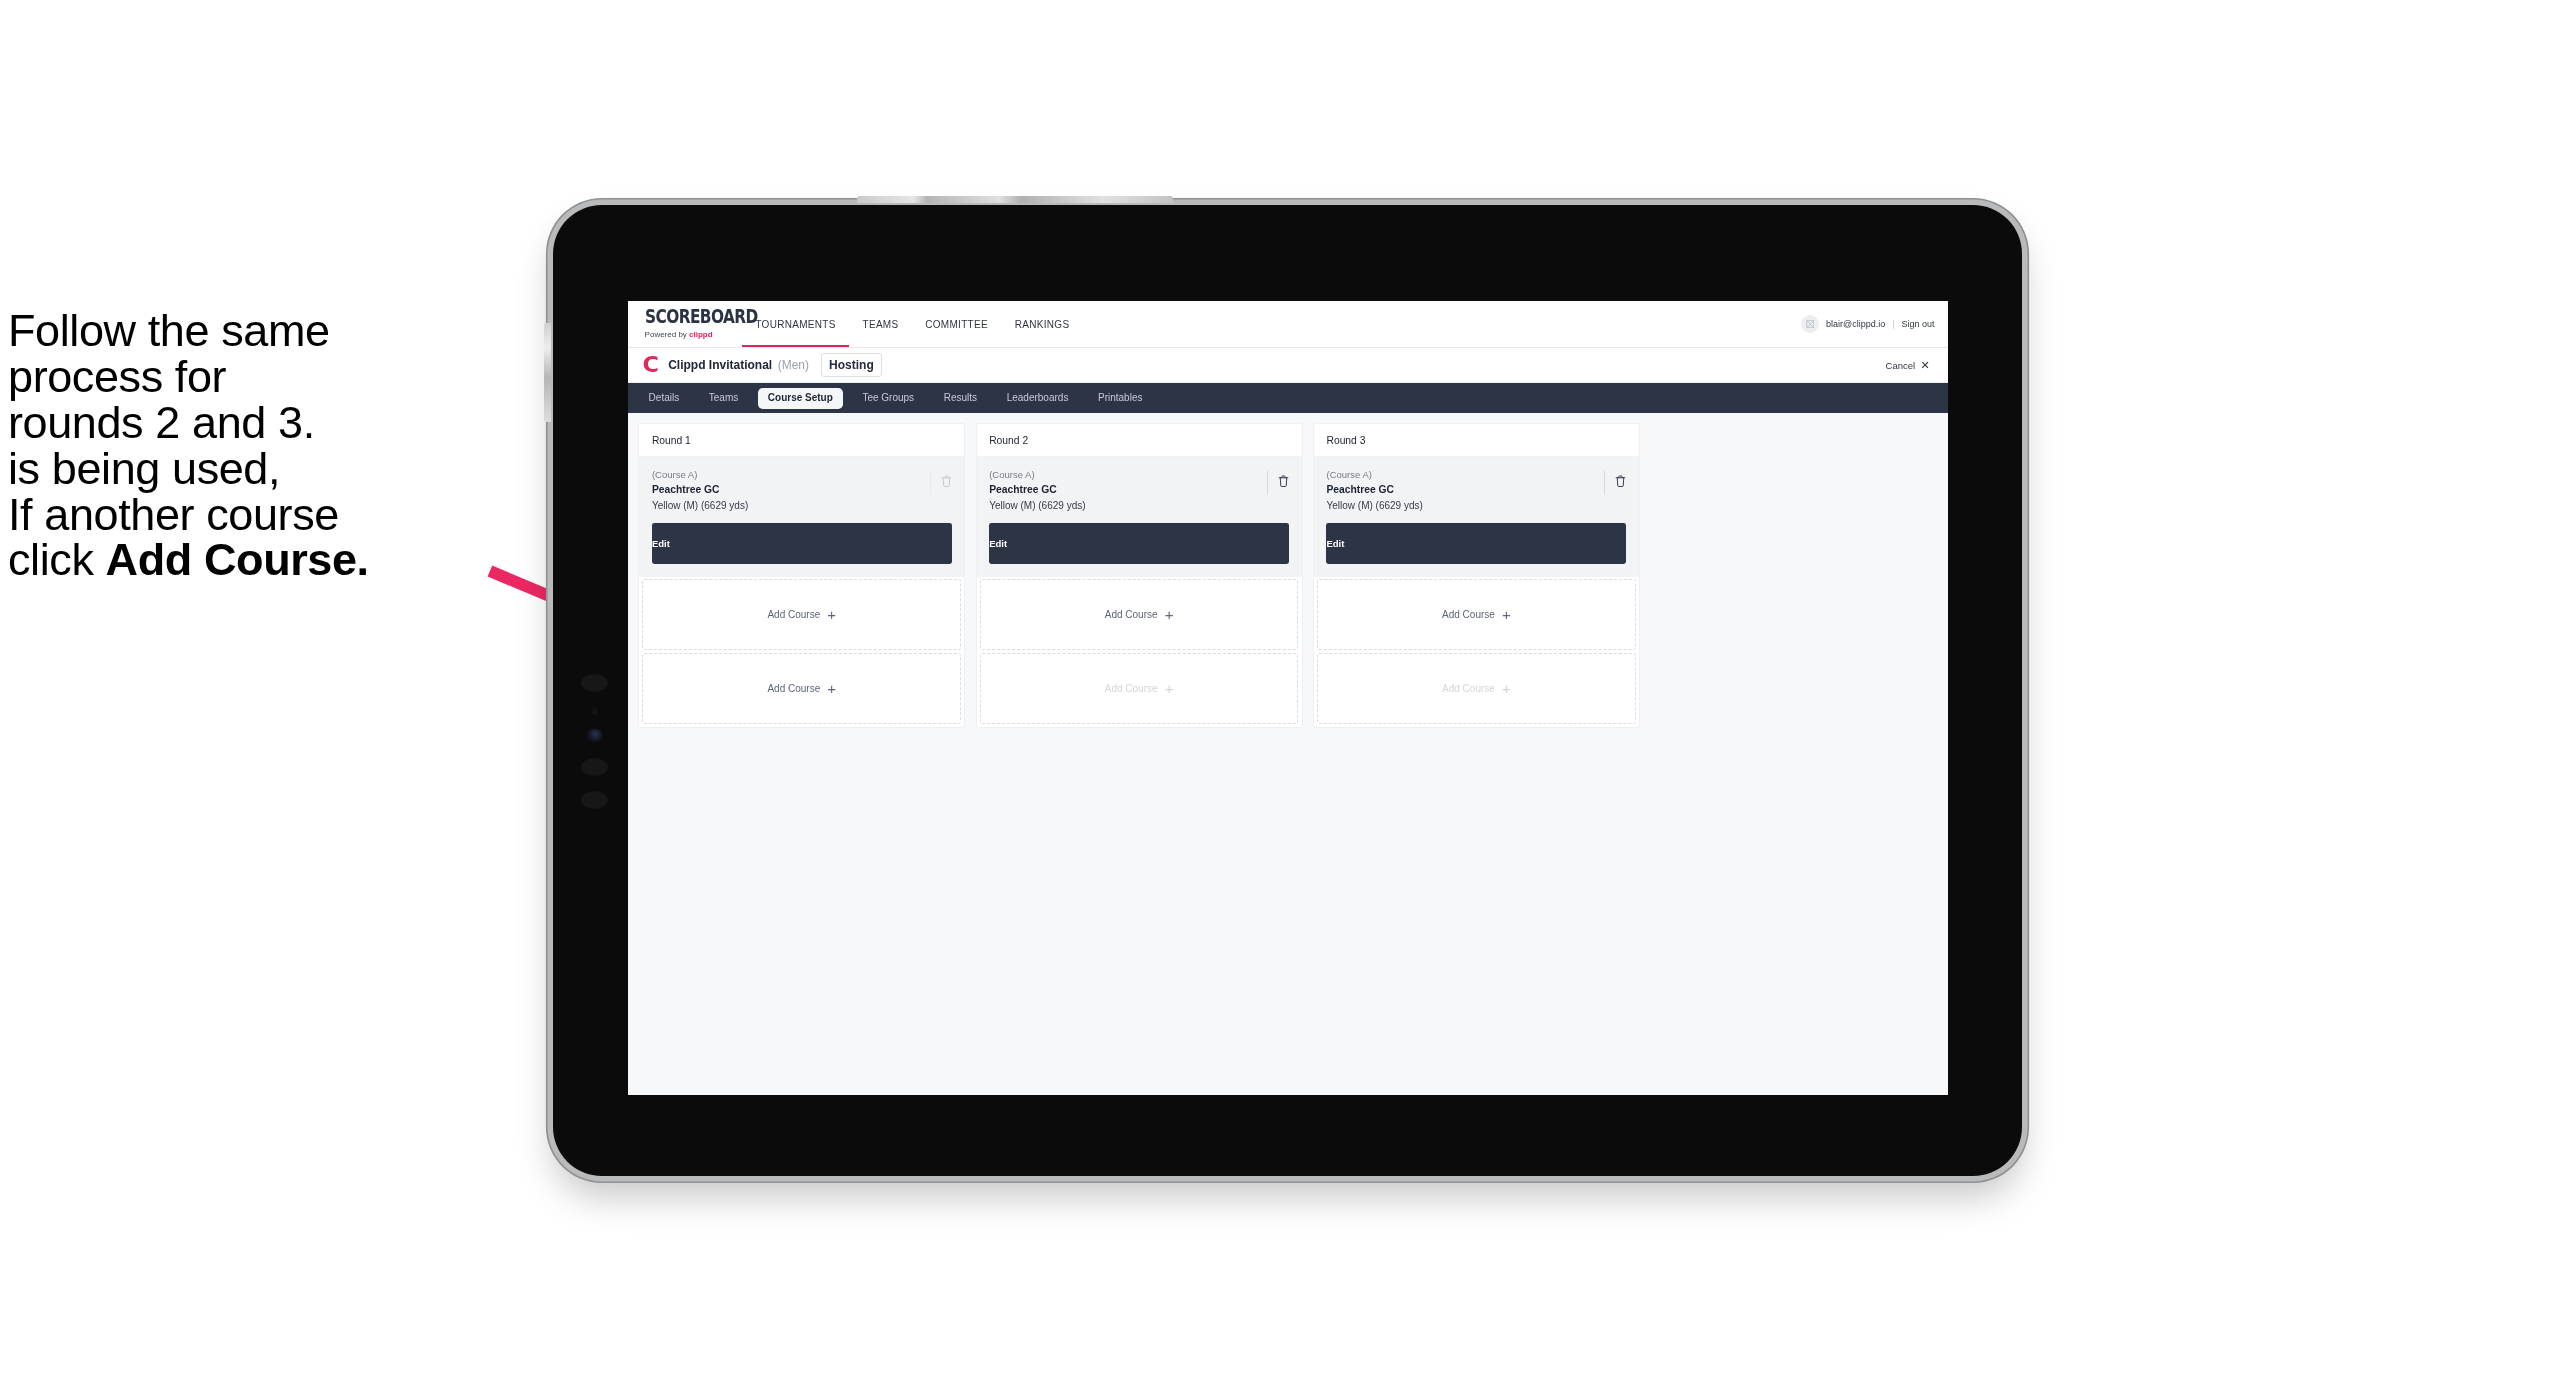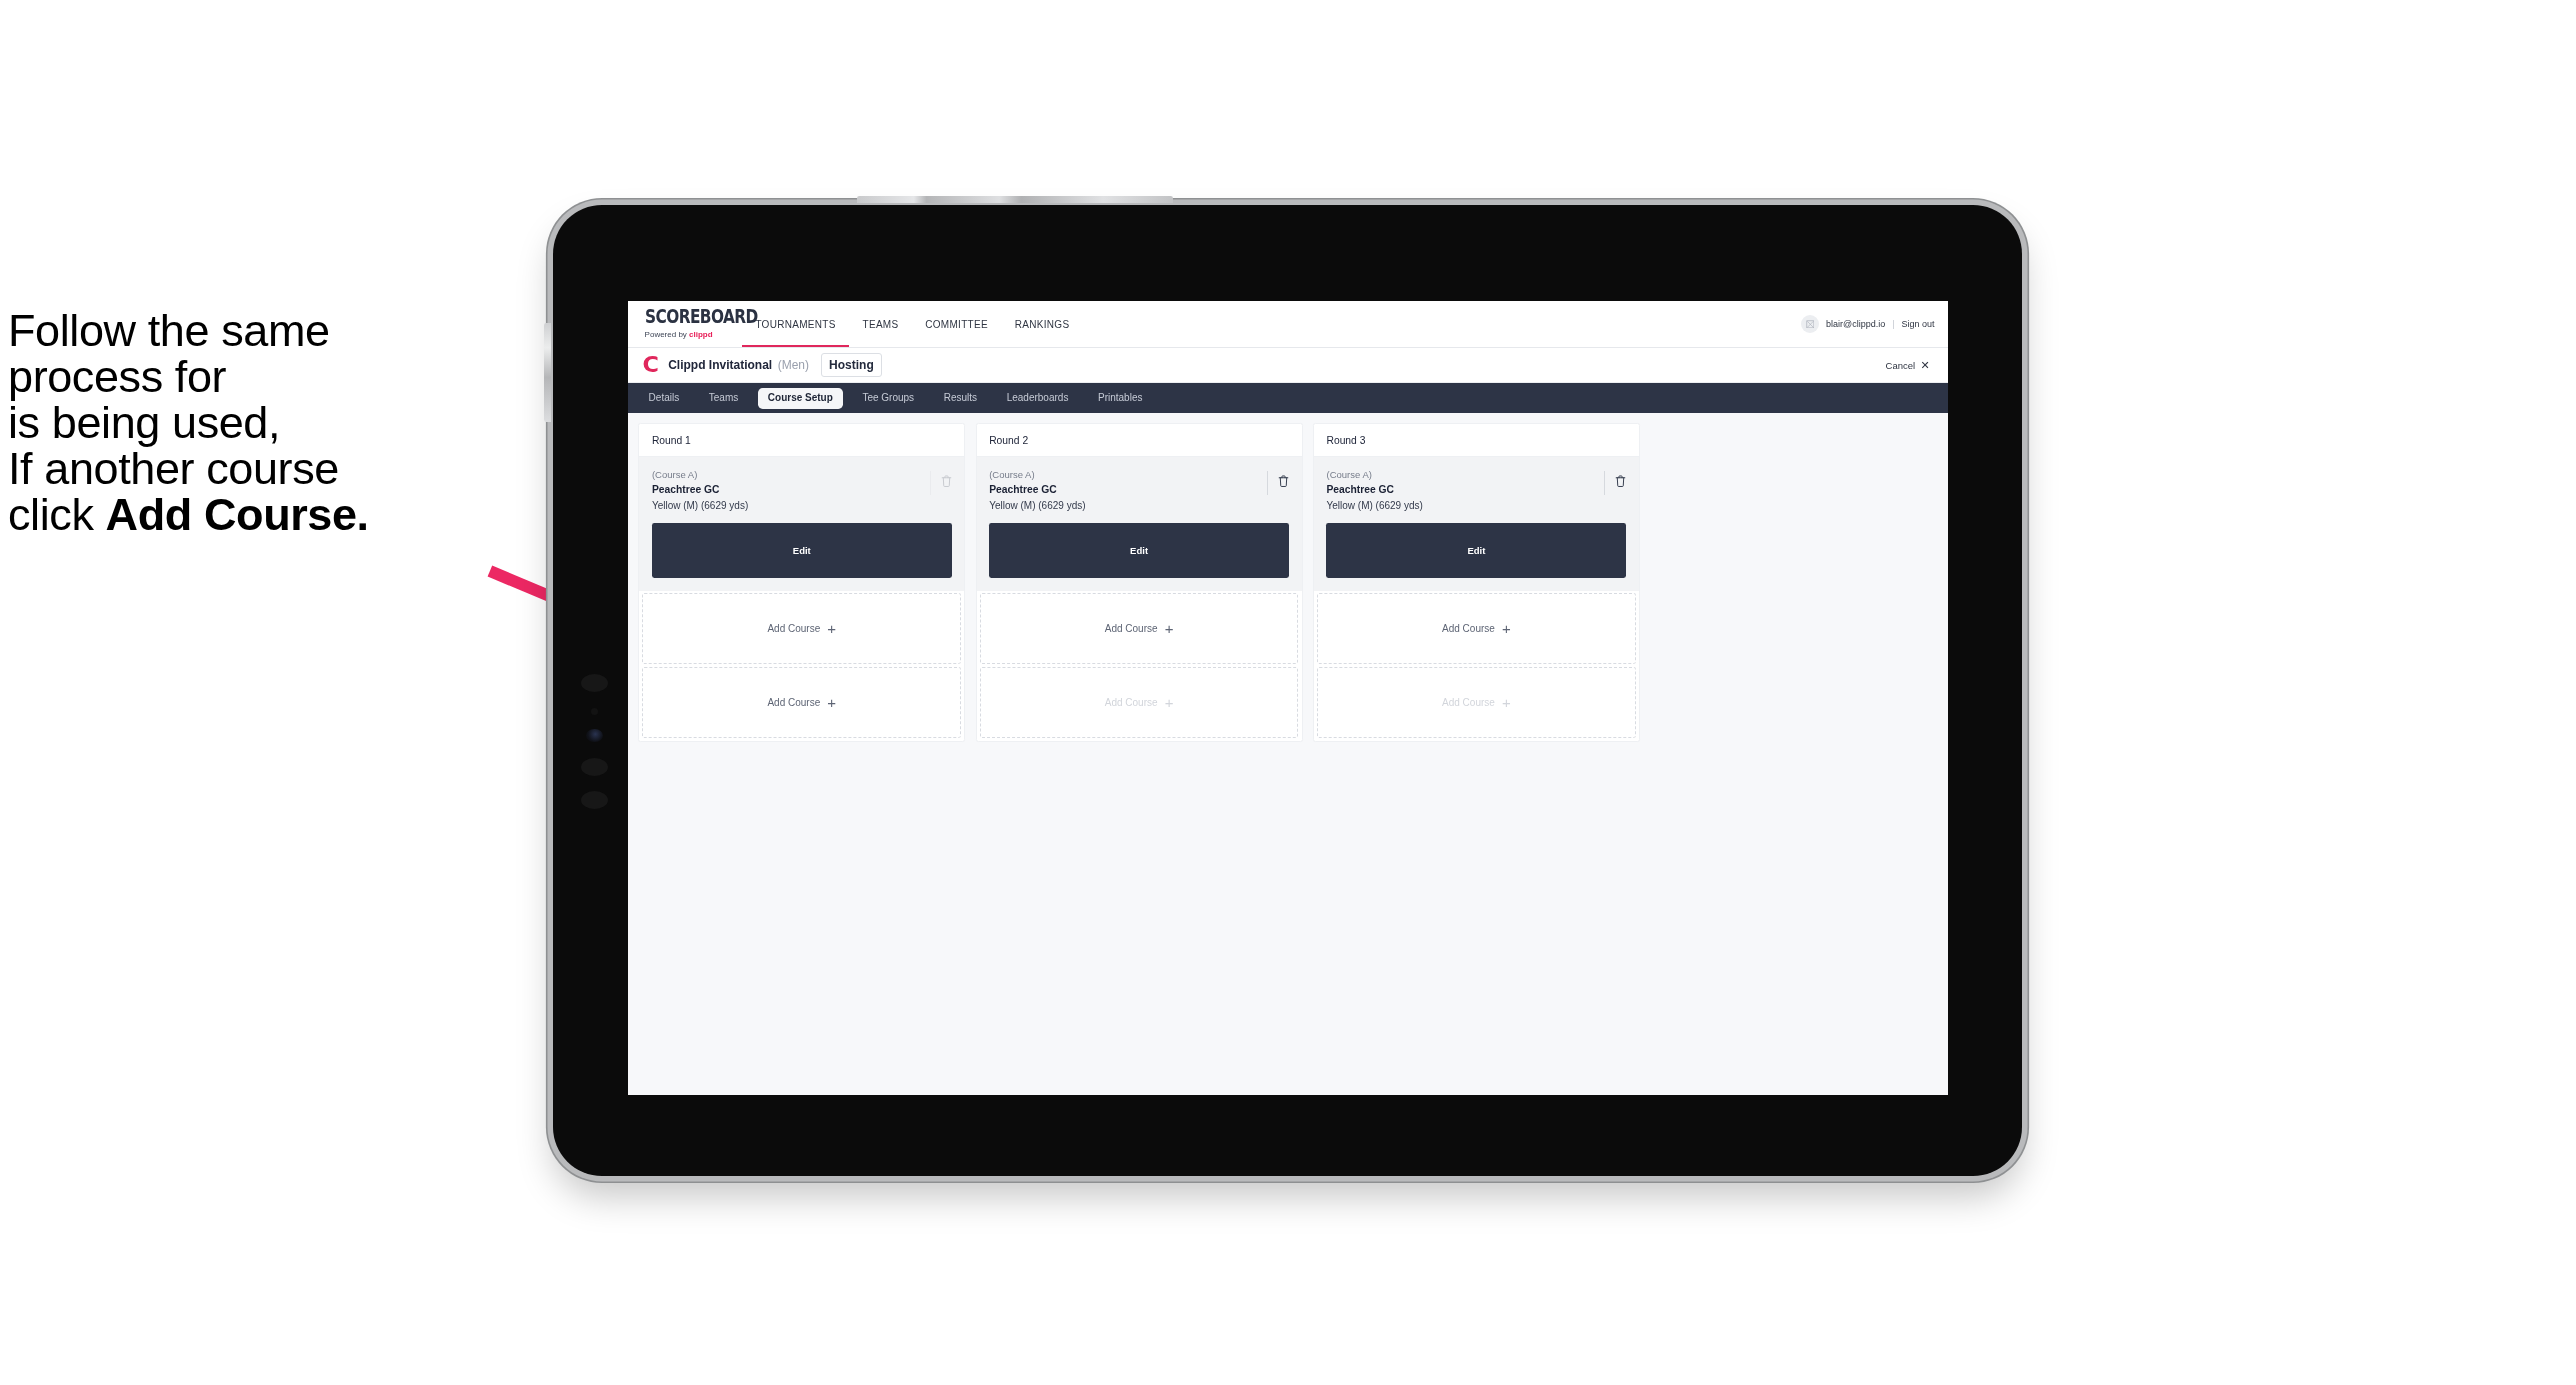--- a/index.html
+++ b/index.html
@@ -263,22 +263,21 @@
   .course-tee  { font-size: 10px; color: #333a4b; line-height: 1.5; }
   .course-tools { display: flex; align-items: center; gap: 10.3px; padding-top: 3.2px; }
   .vdiv { width: 0.8px; height: 24.5px; background: #d6d9de; }
   .trash { cursor: pointer; opacity: 1; }
   .edit-btn {
     margin-top: 10.3px;
     background: #2d3446;
     color: #ffffff;
     font-size: 9.5px;
     font-weight: 700;
-    text-align: center;
-    padding: 22px 0;
+    padding: 15px 0;
     border-radius: 2.4px;
     cursor: pointer;
   }
 
   .add-slot {
     border: 0.8px dashed #d8dbe1;
     border-radius: 2.4px;
     height: 69px;
     margin: 1.6px 3.2px 3.2px 3.2px;
     display: flex;
@@ -302,20 +301,21 @@
   .add-slot.faded .plus { color: #d2d5db; }
   .trash.faded { opacity: 0.22; }
   .vdiv.faded { opacity: 0.3; }
 </style>
 </head>
 <body>
 
 <div id="caption">
   <span class="ln">Follow the same</span>
   <span class="ln">process for</span>
+  <span class="ln">rounds 2 and 3.</span>
   <span class="ln">is being used,</span>
   <span class="ln">If another course</span>
   <span class="ln"><span>click </span><span class="b">Add Course.</span></span>
 </div>
 
 <svg id="arrow-svg" viewBox="0 0 400 190">
   <line x1="20" y1="33" x2="330" y2="163" stroke="#ec2863" stroke-width="15" stroke-linecap="butt"></line>
   <polygon points="384,163 286,124 308,196" fill="#ec2863"></polygon>
 </svg>
 

